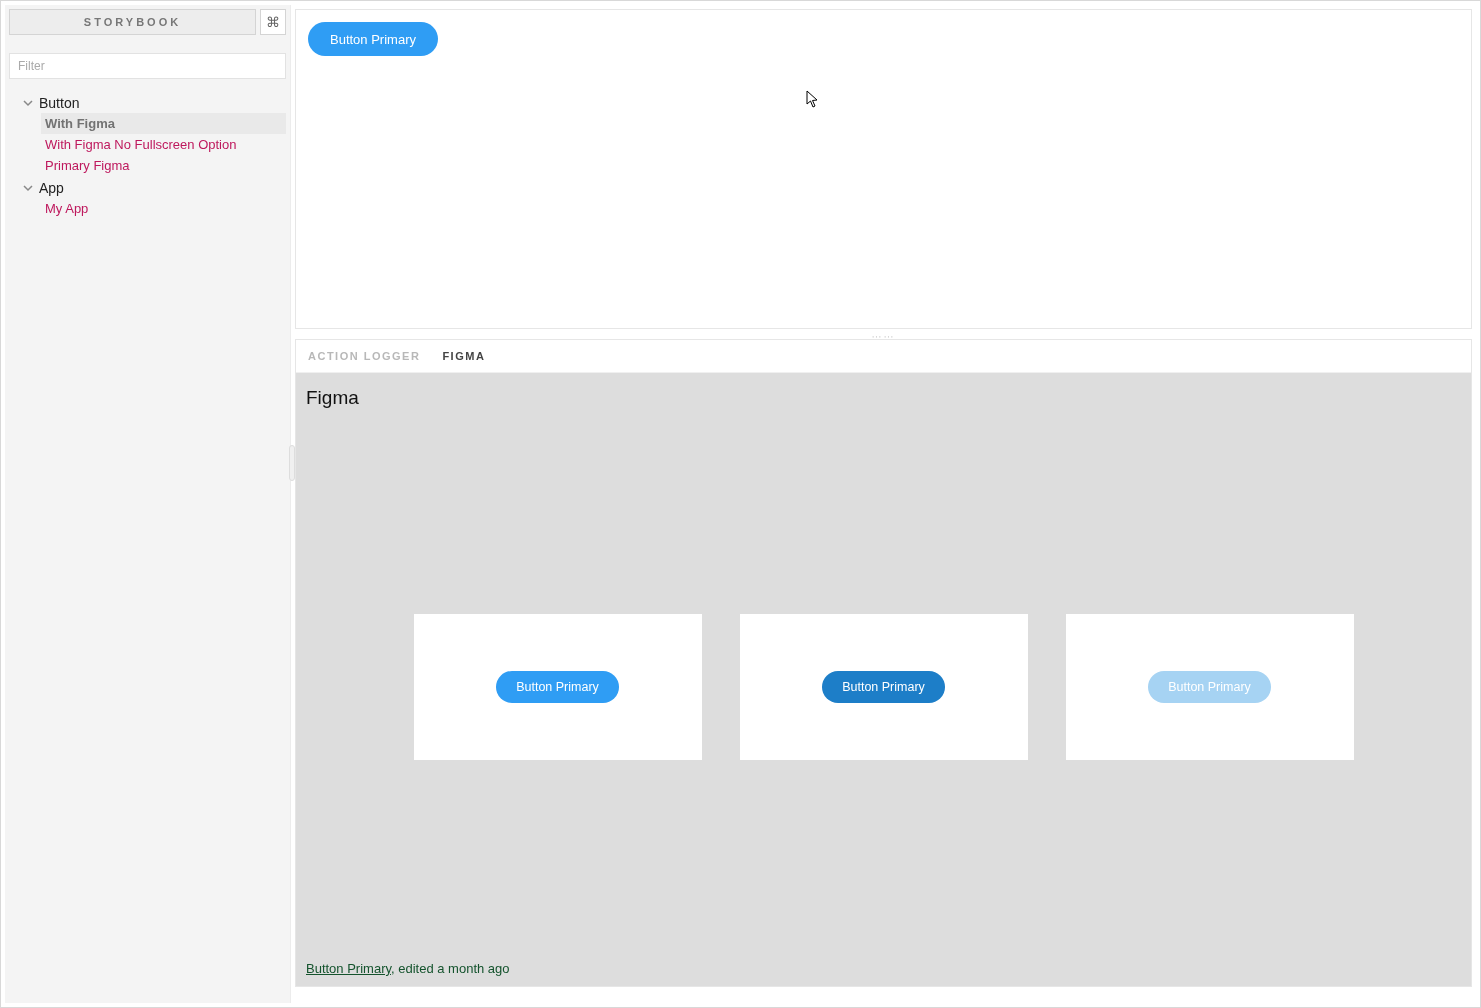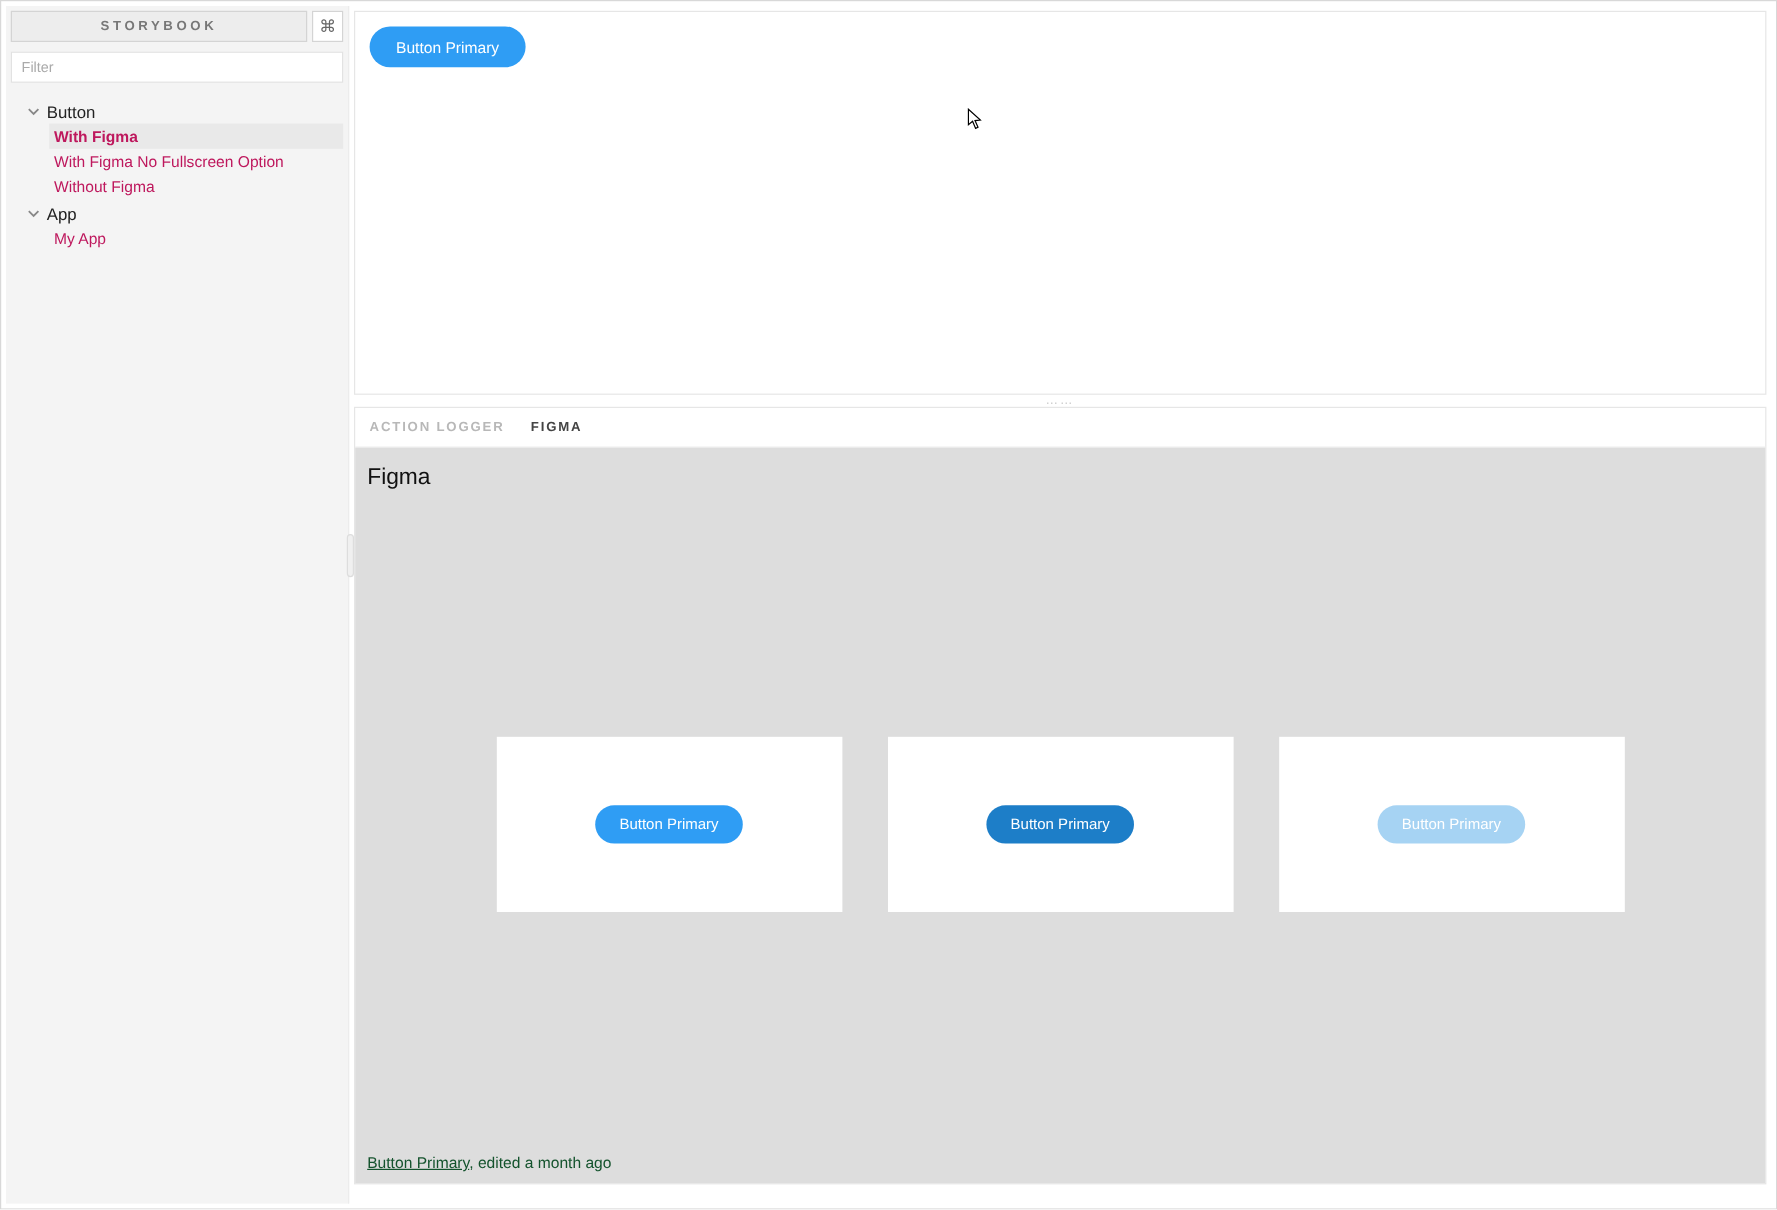--- a/index.html
+++ b/index.html
@@ -19,21 +19,21 @@
     width: 286px;
     background: #f4f4f4;
     border-right: 1px solid #ececec;
     display: flex;
     flex-direction: column;
     padding: 4px 4px 4px 4px;
   }
   .sidebar-header-row {
     display: flex;
     gap: 4px;
-    margin-bottom: 8px;
+    margin-bottom: 18px;
   }
   .sidebar-title {
     flex: 1;
     height: 26px;
     border: 1px solid #d4d4d4;
     background: #ededed;
     display: flex;
     align-items: center;
     justify-content: center;
     font-size: 11px;
@@ -88,21 +88,21 @@
   }
   .nav-items { padding-left: 32px; }
   .nav-item {
     font-size: 13px;
     padding: 3px 4px;
     color: #be185d;
     cursor: pointer;
   }
   .nav-item.active {
     font-weight: 700;
-    color: #be185d;
+    color: #737373;
     background: #e9e9e9;
   }
 
   
   .main {
     flex: 1;
     display: flex;
     flex-direction: column;
     position: relative;
   }
@@ -243,21 +243,21 @@
         <span class="chevron">
           <svg viewBox="0 0 10 10">
               <path d="M1 3 L5 7 L9 3" fill="none" stroke="currentColor" stroke-width="1.5"></path>
             </svg>
         </span>
         <span class="nav-group-label">Button</span>
       </div>
       <div class="nav-items">
         <div class="nav-item active">With Figma</div>
         <div class="nav-item">With Figma No Fullscreen Option</div>
-        <div class="nav-item">Without Figma</div>
+        <div class="nav-item">Primary Figma</div>
       </div>
     </div>
 
     <div class="nav-group">
       <div class="nav-group-header">
         <span class="chevron">
           <svg viewBox="0 0 10 10">
               <path d="M1 3 L5 7 L9 3" fill="none" stroke="currentColor" stroke-width="1.5"></path>
             </svg>
         </span>

